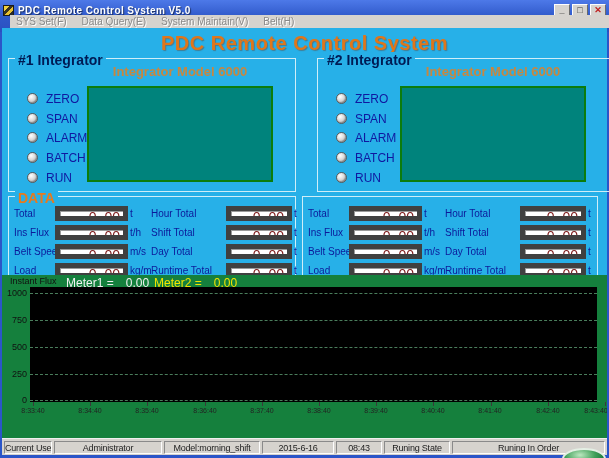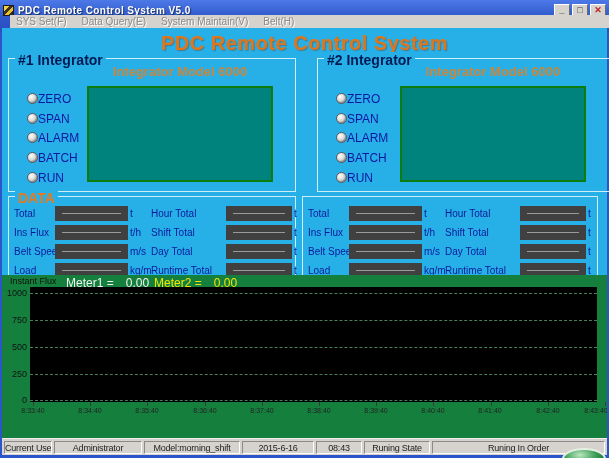--- a/index.html
+++ b/index.html
@@ -35,34 +35,34 @@
   .group-label.orange{color:#e87a1e;}
 
   #g1{left:6px;top:30px;width:288px;height:134px;}
   #g2{left:300px;top:30px;width:296px;height:134px;margin-left:15px;}
   .model-title{position:absolute;left:78px;top:5px;width:186px;text-align:center;
                font-size:13px;font-weight:bold;color:#c8873f;}
   #g2 .model-title{left:82px;}
   .display-panel{position:absolute;left:78px;top:27px;width:186px;height:96px;
                  background:#00837c;border:2px solid #0c7c0c;box-sizing:border-box;}
   #g2 .display-panel{left:82px;}
-  .radio-row{position:absolute;left:18px;display:flex;align-items:center;gap:0;height:13px;cursor:default;}
+  .radio-row{position:absolute;left:18px;display:flex;align-items:center;gap:8px;height:13px;cursor:default;}
   .r0{top:33px}.r1{top:53px}.r2{top:72px}.r3{top:92px}.r4{top:112px}
   .radio-circle{width:11px;height:11px;border-radius:50%;box-sizing:border-box;border:1px solid #5a5a5a;
                 background:radial-gradient(circle at 35% 30%,#fff,#d2d2d2 55%,#909090);
                 box-shadow:inset -1px -1px 1px rgba(0,0,0,.25);}
   .radio-label{font-size:12px;color:#1018a0;}
 
   #d1{left:6px;top:168px;width:288px;height:92px;padding-left:40px;}
   #d2{left:300px;top:168px;width:296px;height:92px;}
   .field-grid{position:absolute;left:5px;top:9px;display:grid;
               grid-template-columns:40px 73px 21px 74px 66px 7px;
               grid-auto-rows:15px;column-gap:1px;row-gap:4px;align-items:center;}
   .flabel{font-size:10px;color:#0c1a9a;white-space:nowrap;}
-  .fbox{height:15px;background:#fff;border:7px solid #404040;box-shadow:inset 1px 1px 0 #9a9a9a;
+  .fbox{height:15px;background:#fff;border:5px solid #404040;box-shadow:inset 1px 1px 0 #9a9a9a;
         box-sizing:border-box;font-size:14px;color:#7f1d1d;text-align:right;padding:0 3px;
         line-height:13px;overflow:hidden;}
   .funit{font-size:10px;color:#0c1a9a;padding-left:1px;white-space:nowrap;}
 
   
   .chart-panel{position:absolute;left:0;top:247px;width:605px;height:174px;background:#15803d;overflow:hidden;}
   .ch-title{position:absolute;left:8px;top:1px;font-size:9px;color:#111;}
   .ch-leg{position:absolute;top:1px;font-size:12px;white-space:nowrap;}
   .leg1{left:64px;color:#f2f2f2;}
   .leg2{left:152px;color:#f2e400;}
@@ -78,21 +78,21 @@
   .x0{left:31px}.x1{left:88px}.x2{left:145px}.x3{left:203px}.x4{left:260px}.x5{left:317px}
   .x6{left:374px}.x7{left:431px}.x8{left:488px}.x9{left:546px}
   .x10{left:601px;transform:translateX(-80%);}
 
   
   .statusbar{position:absolute;left:2px;top:438px;width:605px;height:17px;background:#d6d3ce;
              display:flex;align-items:center;gap:2px;padding:2px;box-sizing:border-box;border-top:1px solid #efefef;}
   .scell{height:13px;line-height:12px;text-align:center;font-size:9px;letter-spacing:-.2px;color:#222;
          border:1px solid;border-color:#8a8a8a #fdfdfd #fdfdfd #8a8a8a;box-sizing:border-box;
          overflow:hidden;white-space:nowrap;}
-  .sc0{width:48px}.sc1{width:88px}.sc2{width:96px}.sc3{width:72px}.sc4{width:46px}.sc5{width:66px}.sc6{flex:1}
+  .sc0{width:48px}.sc1{width:108px}.sc2{width:96px}.sc3{width:72px}.sc4{width:46px}.sc5{width:66px}.sc6{flex:1}
 
   .green-orb{position:absolute;left:562px;top:448px;width:44px;height:22px;border-radius:50%;z-index:5;
              box-sizing:border-box;border:2px solid #e4efe4;
              background:radial-gradient(ellipse at 40% 28%,#bce8c0,#3f9f58 45%,#147038 80%,#0a5228);}
 </style>
 </head>
 <body>
 
 <div class="window">
 

